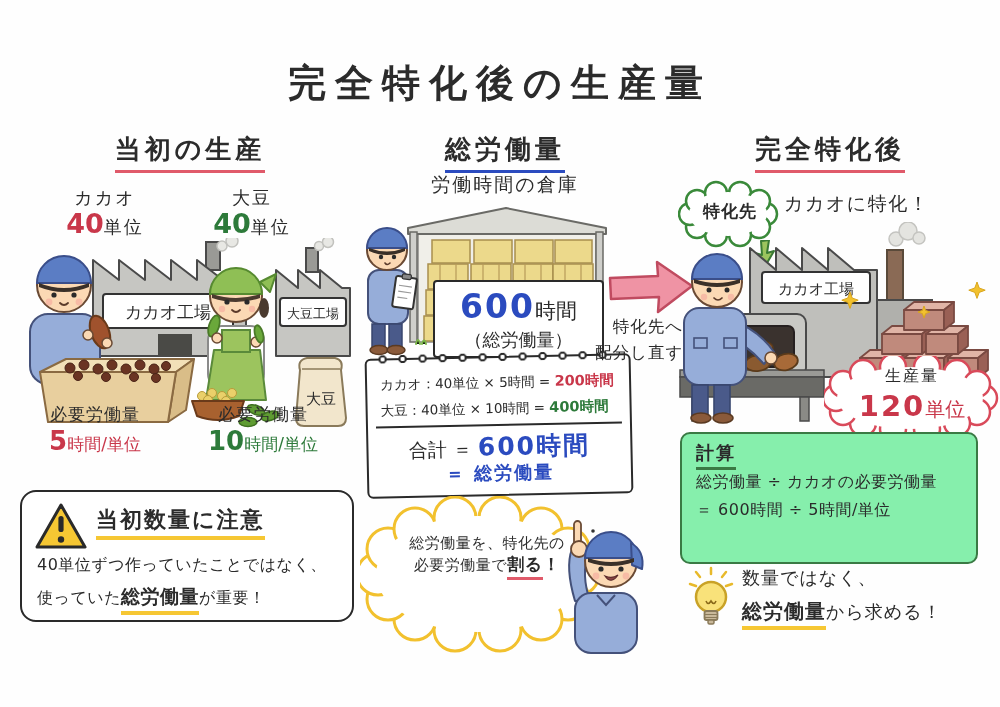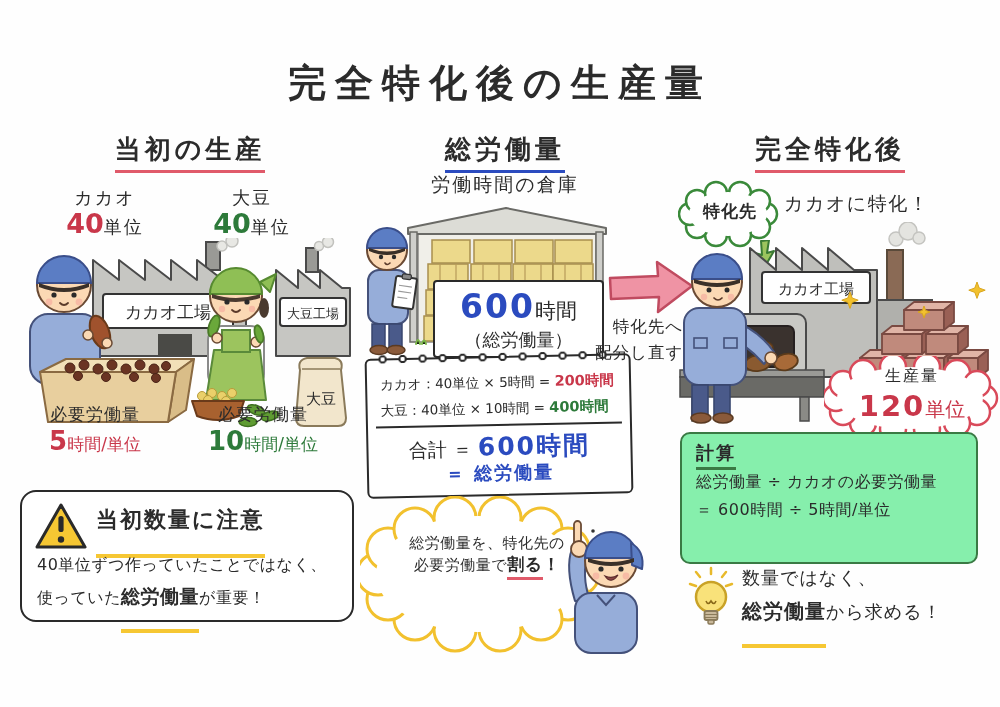--- a/index.html
+++ b/index.html
@@ -6,21 +6,21 @@
   body{font-family:"DejaVu Sans",sans-serif;color:#2b2b2b;}
   #canvas{position:relative;width:1000px;height:707px;background:#fefefe;overflow:hidden;}
   .abs{position:absolute;}
   .ctr{text-align:center;}
   
   .main-title{left:0;top:58px;width:1000px;font-size:38px;font-weight:600;letter-spacing:9px;}
   .sec-header{font-size:26px;font-weight:700;letter-spacing:4px;}
   .u-red{border-bottom:3.5px solid #e05a6a;padding-bottom:3px;display:inline-block;}
   .u-blue{border-bottom:3.5px solid #2b4bbf;padding-bottom:3px;display:inline-block;}
   .u-green{border-bottom:3px solid #3a7a44;padding-bottom:2px;display:inline-block;}
-  .u-yellow{border-bottom:4px solid #f6c733;padding-bottom:19px;display:inline-block;text-align:center;}
+  .u-yellow{border-bottom:4px solid #f6c733;padding-bottom:1px;display:inline-block;text-align:center;}
   .u-pink{border-bottom:3px solid #e05a6a;padding-bottom:1px;display:inline-block;}
   .red{color:#c9374a;} .green{color:#2d7a3a;} .blue{color:#2b4bbf;}
   .big-num{font-size:27px;font-weight:700;}
   .lbl{font-size:18px;letter-spacing:2px;}
   
   .warning-box{left:20px;top:490px;width:330px;height:128px;border:2.5px solid #2a2a2a;border-radius:16px;background:#fff;}
   .warning-title{position:absolute;left:74px;top:13px;font-size:22px;font-weight:700;letter-spacing:2px;}
   .warn-line1{position:absolute;left:15px;top:63px;font-size:16px;letter-spacing:0.5px;}
   .warn-line2{position:absolute;left:15px;top:92px;font-size:16px;letter-spacing:0.5px;}
   .warn-em{font-size:19px;font-weight:700;}

